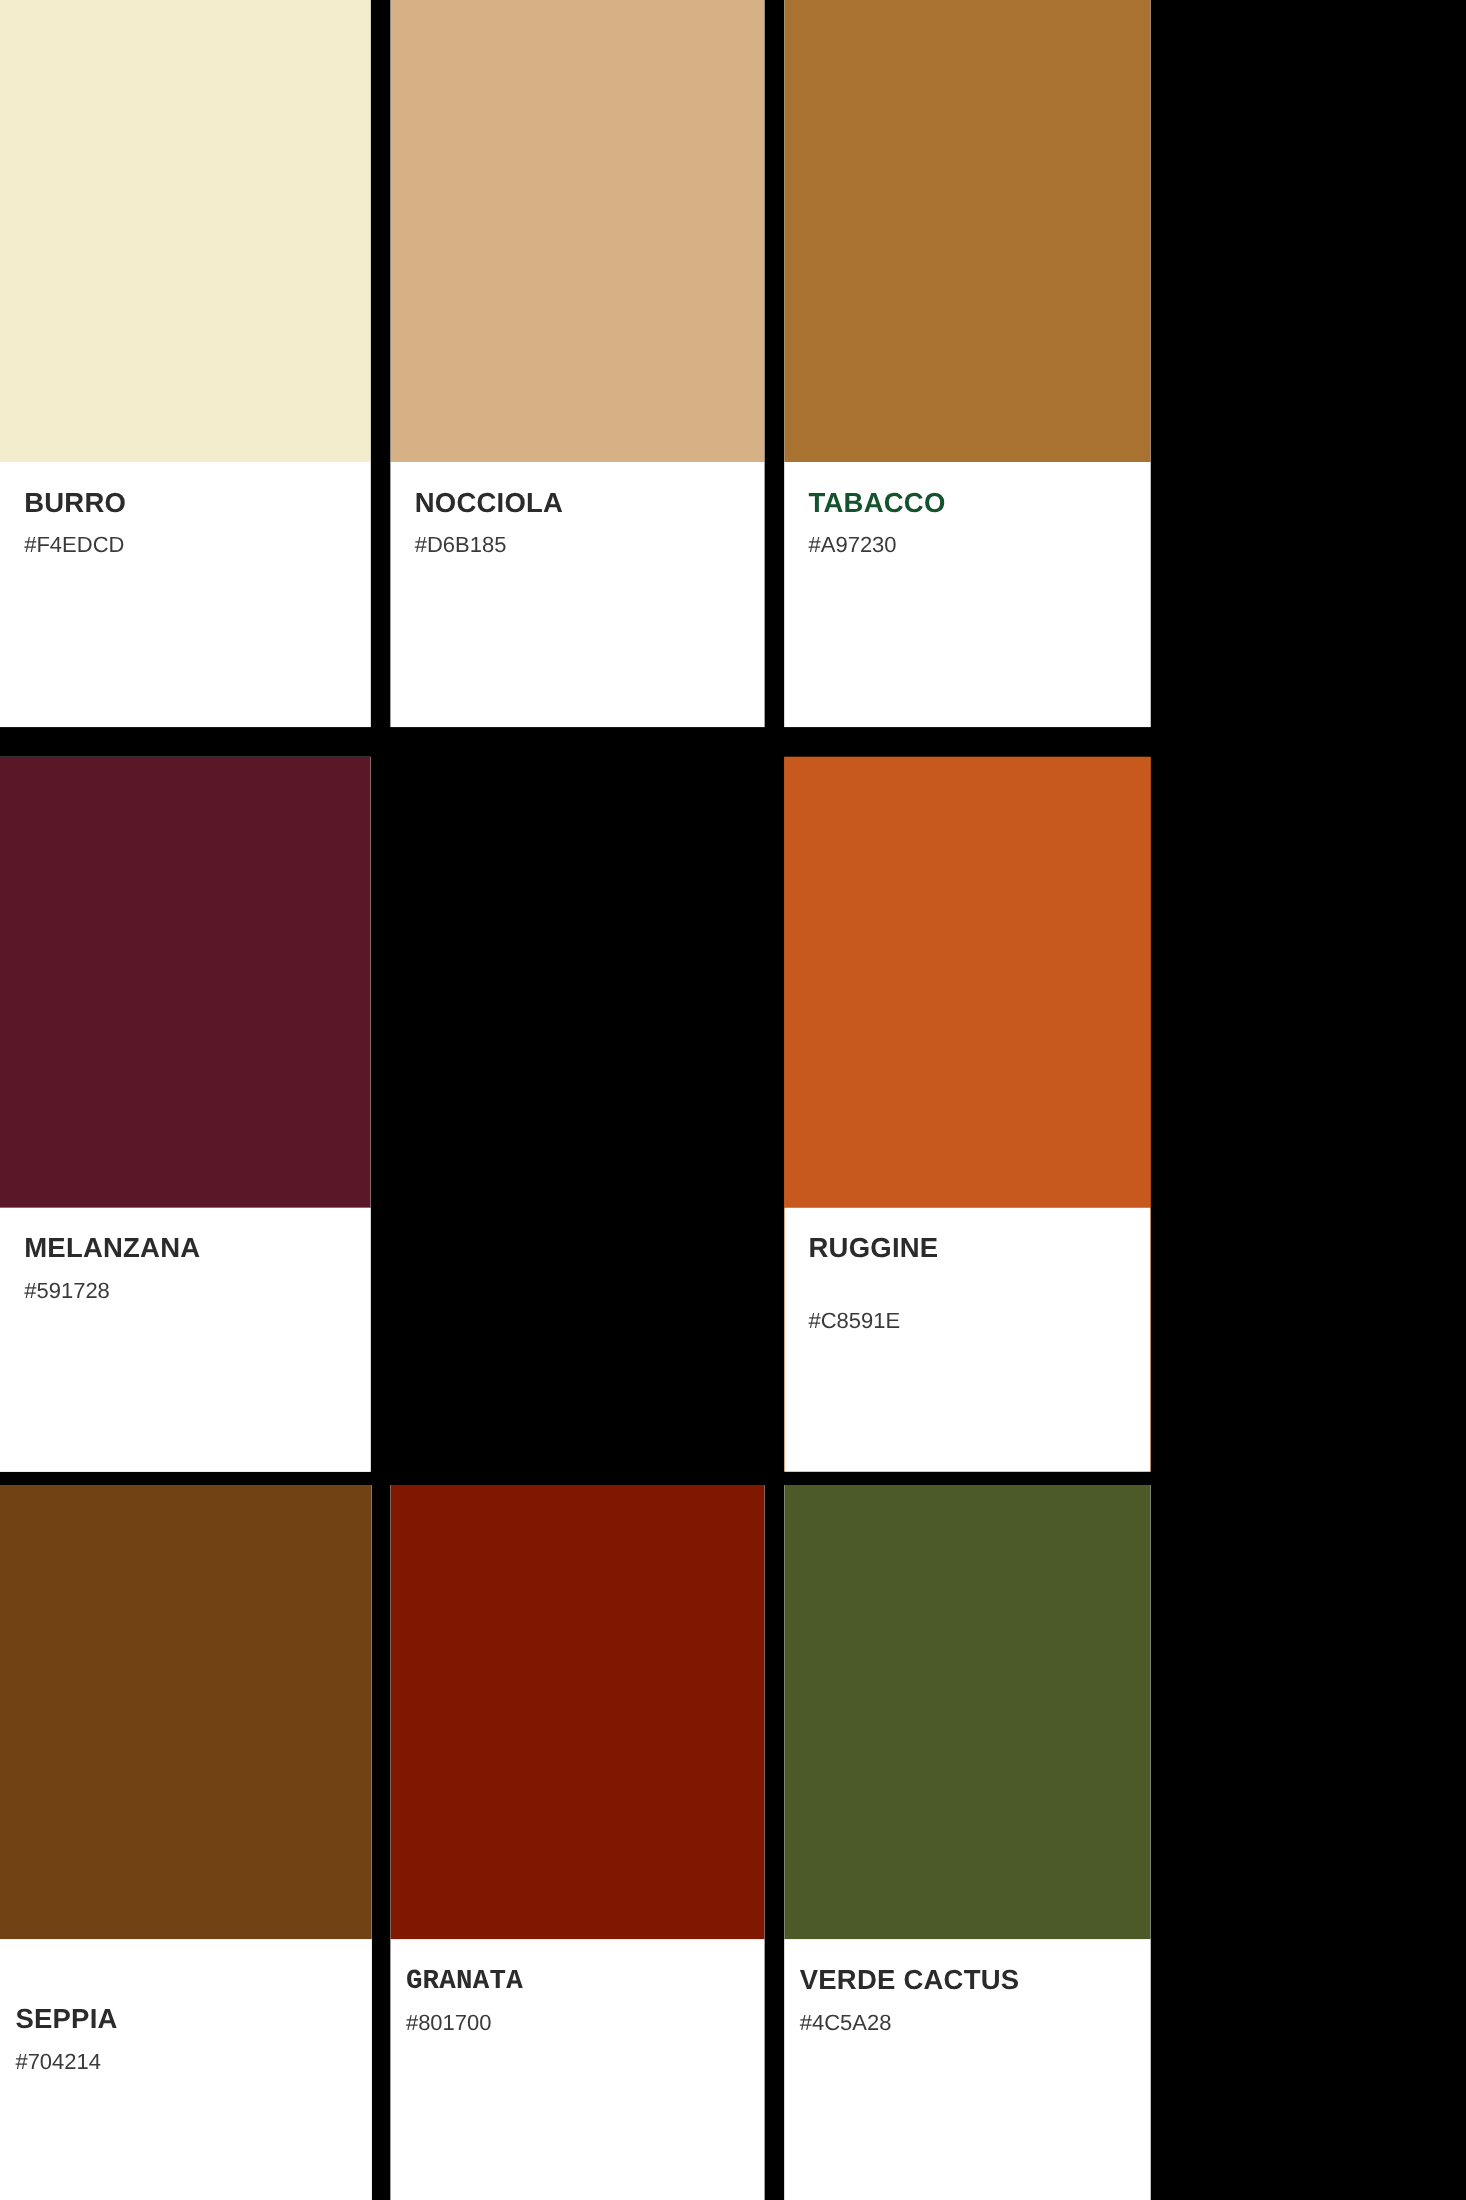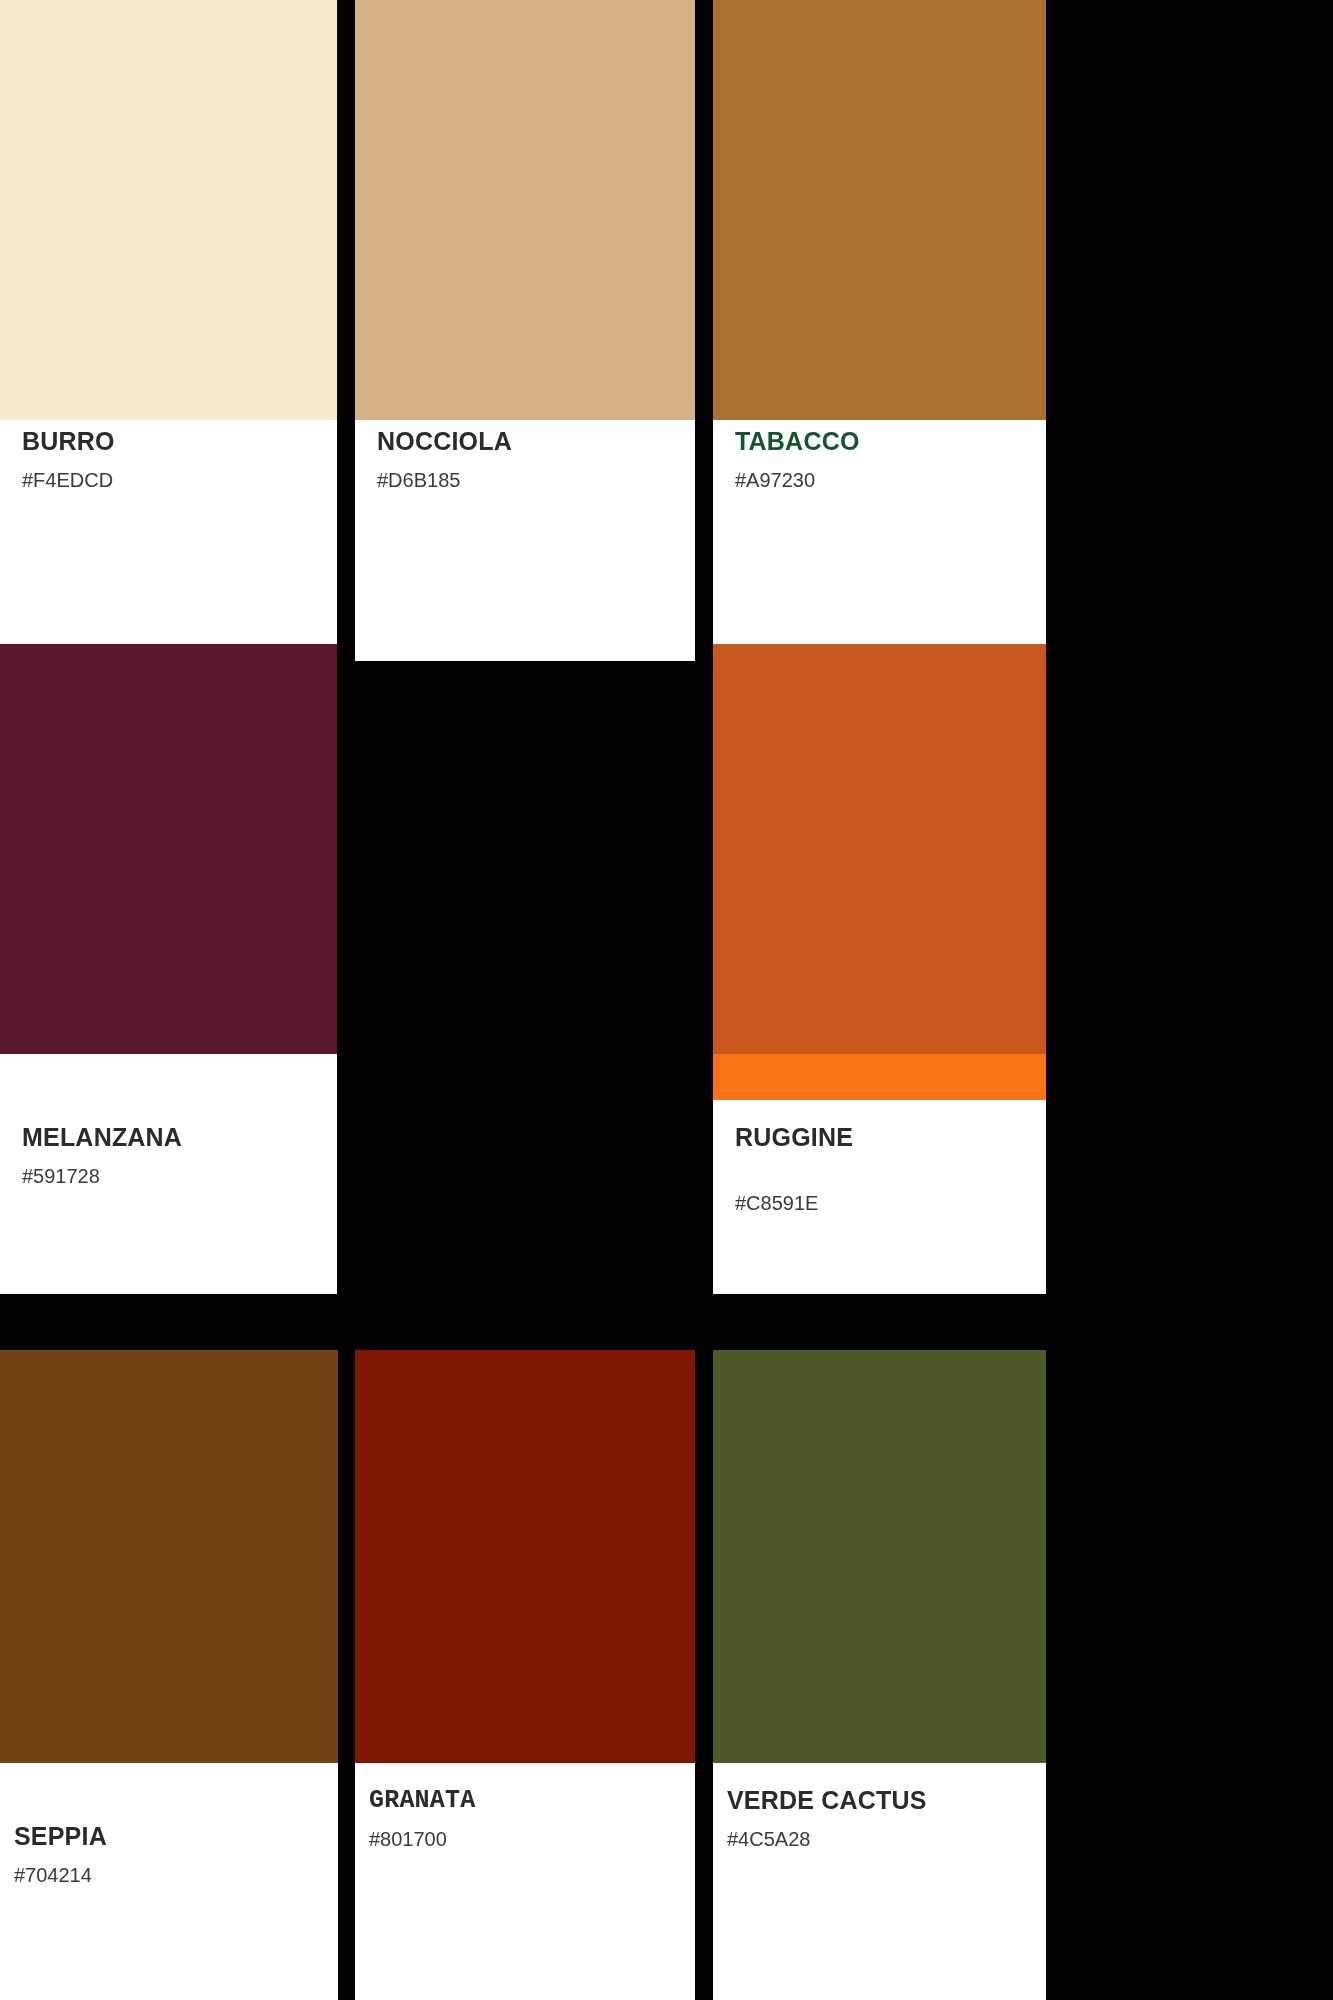--- a/index.html
+++ b/index.html
@@ -56,24 +56,24 @@
     font-weight: normal;
     color: #3a3a3a;
     line-height: 1.1;
     white-space: nowrap;
     margin-top: 13px;
   }
 
   
   .r1 { top: -60px; height: 721px; }
   .r1 .swatch-color { height: 480px; }
-  .r1 .swatch-info { padding: 8px 0 0 22px; }
+  .r1 .swatch-info { padding: 24px 0 0 22px; }
 
   
-  .r2 { top: 644px; height: 650px; gap: 46px; }
+  .r2 { top: 688px; height: 650px; }
   .r2 .swatch-color { height: 410px; }
   .r2 .swatch-info { padding: 24px 0 0 22px; }
 
   
   .r3 { top: 1350px; height: 700px; }
   .r3 .swatch-color { height: 413px; }
   .r3 .swatch-info { padding: 24px 0 0 14px; }
 
   
   .c1 { left: 0px;   width: 337px; }

